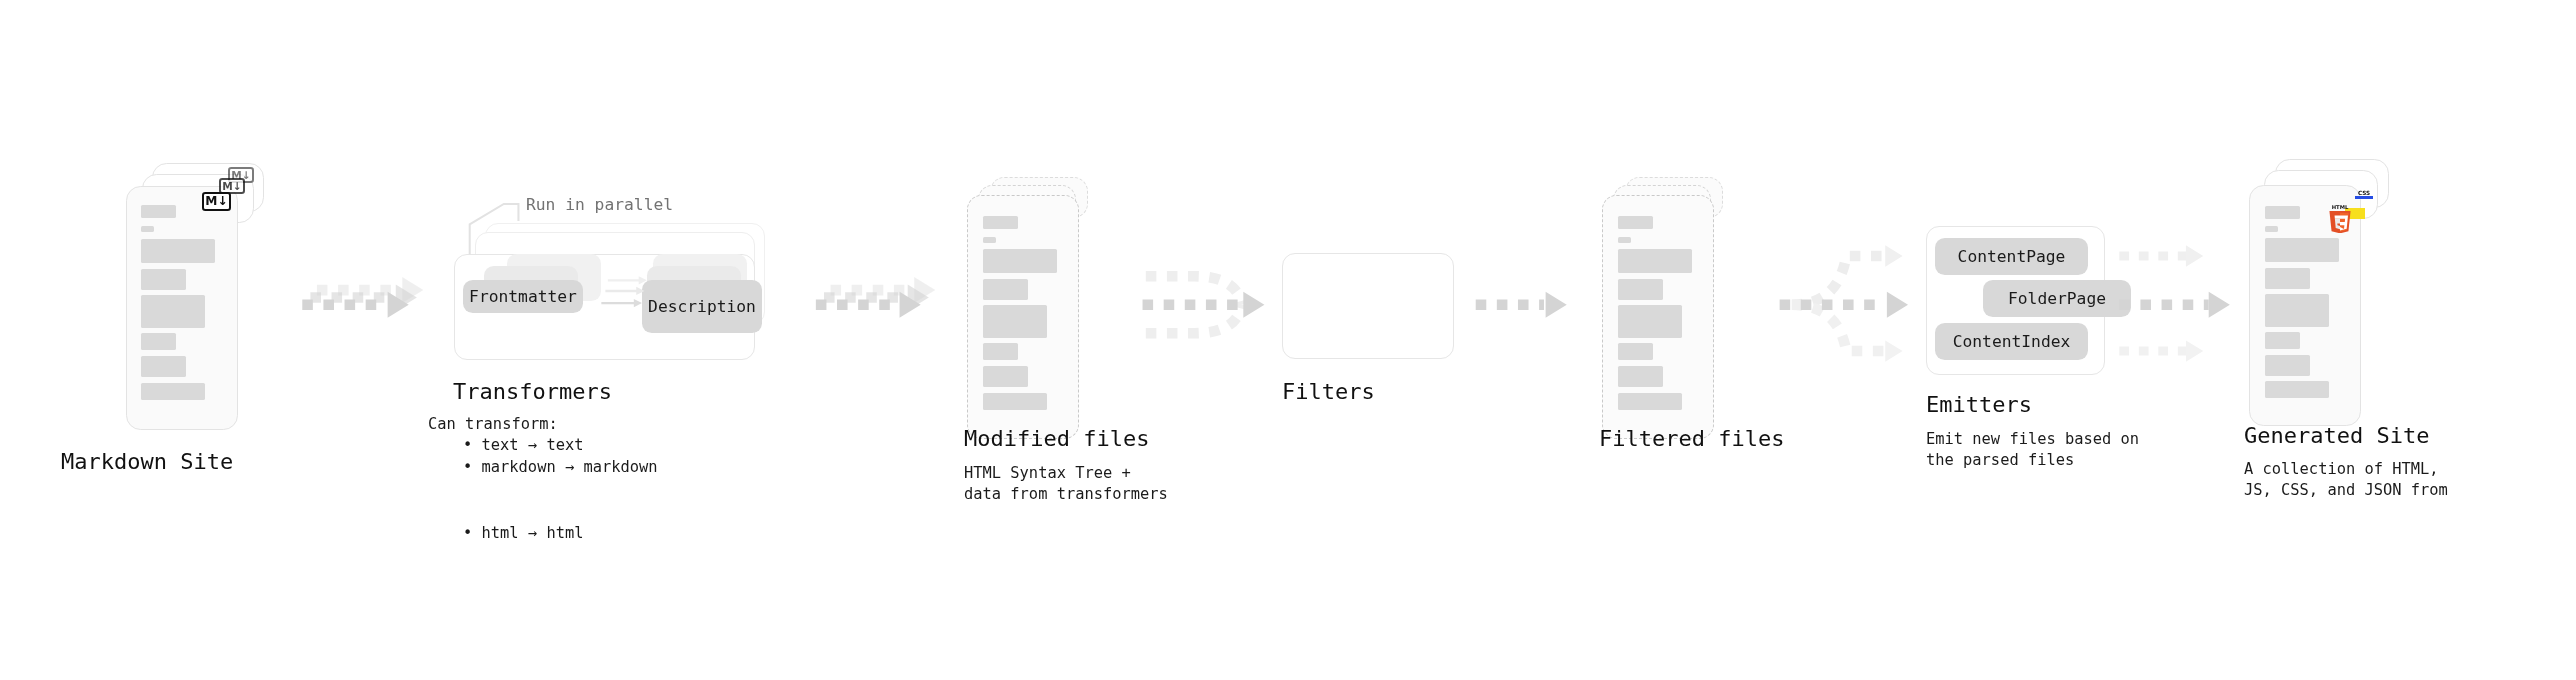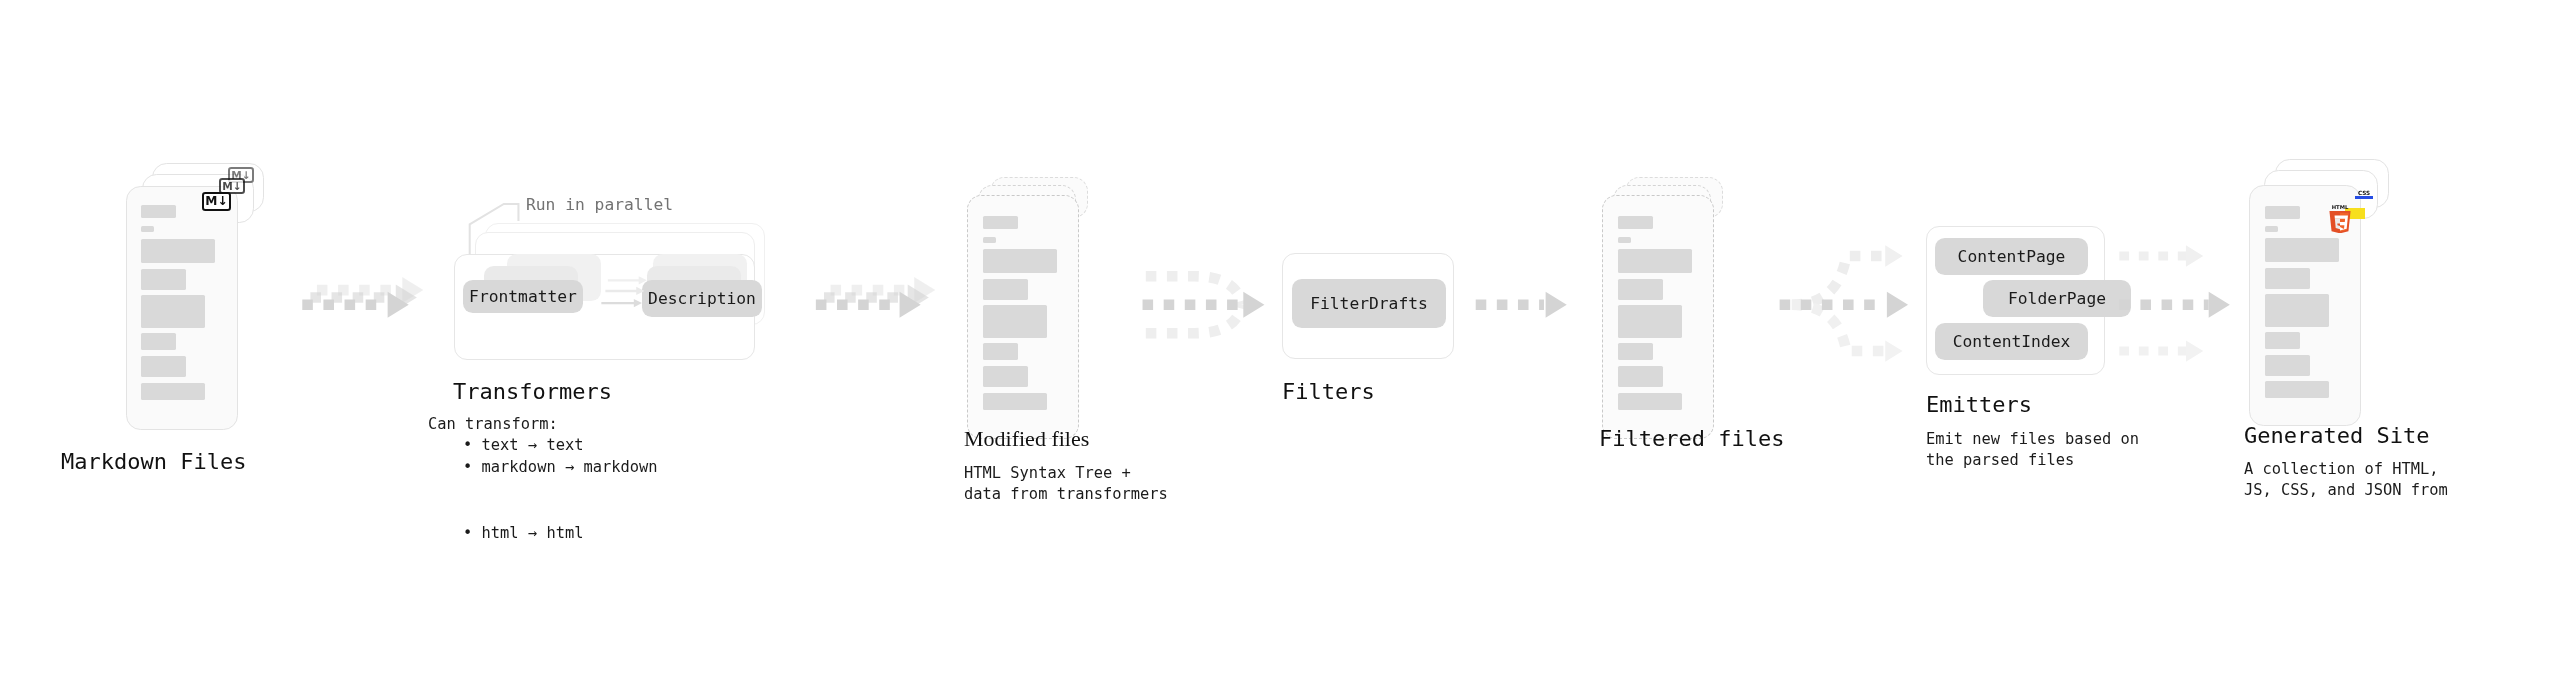--- a/index.html
+++ b/index.html
@@ -105,37 +105,37 @@
     <div class="mdbadge" style="left:102px;top:4.1px;width:26px;height:16.3px;font-size:10.6px;opacity:.55;">
       <span>M↓</span>
     </div>
     <div class="mdbadge" style="left:93px;top:14.6px;width:26px;height:16.3px;font-size:10.6px;opacity:.75;">
       <span>M↓</span>
     </div>
     <div class="mdbadge" style="left:76px;top:29px;width:29px;height:18.7px;font-size:12.2px;">
       <span>M↓</span>
     </div>
   </div>
-  <div class="title" style="left:61px;top:449px;">Markdown Files</div>
+  <div class="title" style="left:61px;top:449px;">Markdown Site</div>
 
   <div class="note-parallel" style="left:526px;top:195px;">Run in parallel</div>
 
   <div class="outerbox" style="left:485px;top:223px;width:280px;height:102px;border-color:#f0f0f0;"></div>
   <div class="outerbox" style="left:475px;top:232px;width:280px;height:102px;border-color:#eeeeee;"></div>
   <div class="outerbox" style="left:454px;top:254px;width:301px;height:106px;border-color:#e6e6e6;"></div>
 
   <div class="chip l3" style="left:507px;top:254px;width:94px;height:47px;"></div>
   <div class="chip l2" style="left:484px;top:266px;width:94px;height:47px;"></div>
   <div class="chip" style="left:463px;top:280px;width:120px;height:33px;">
     <span>Frontmatter</span>
   </div>
 
   <div class="chip l3" style="left:653px;top:254px;width:94px;height:47px;"></div>
   <div class="chip l2" style="left:647px;top:266px;width:94px;height:47px;"></div>
-  <div class="chip" style="left:642px;top:280px;width:120px;height:37px;">
+  <div class="chip" style="left:642px;top:280px;width:120px;height:53px;">
     <span>Description</span>
   </div>
 
   <div class="title" style="left:453px;top:379px;">Transformers</div>
   <div class="sub" style="left:428px;top:414px;">Can transform:</div>
   <div class="sub" style="left:463px;top:435px;">• text → text</div>
   <div class="sub" style="left:463px;top:457px;">• markdown → markdown</div>
   <div class="sub" style="left:463px;top:479px;margin-top:44px;">• html → html</div>
 
   <div class="filegroup" style="left:967px;top:177px;width:187px;height:260px;">
@@ -145,28 +145,25 @@
       <div class="skel" style="left:15.4px;top:20.3px;width:35px;height:13px;"></div>
       <div class="skel" style="left:15.4px;top:41px;width:13px;height:5.7px;"></div>
       <div class="skel" style="left:15.4px;top:53px;width:74px;height:23.6px;"></div>
       <div class="skel" style="left:15.4px;top:83px;width:45px;height:21px;"></div>
       <div class="skel" style="left:15.4px;top:109px;width:64px;height:32.5px;"></div>
       <div class="skel" style="left:15.4px;top:147px;width:35px;height:17px;"></div>
       <div class="skel" style="left:15.4px;top:170px;width:45px;height:21px;"></div>
       <div class="skel" style="left:15.4px;top:197px;width:64px;height:17px;"></div>
     </div>
   </div>
-  <div class="title" style="left:964px;top:426px;font-family:Liberation Serif, serif;">Modified files</div>
+  <div class="title" style="left:964px;top:426px;">Modified files</div>
   <div class="sub" style="left:964px;top:463px;">HTML Syntax Tree +
 data from transformers</div>
 
   <div class="outerbox" style="left:1282px;top:253px;width:172px;height:106px;"></div>
-  <div class="chip" style="left:1292px;top:279px;width:154px;height:49px;">
-    <span>FilterDrafts</span>
-  </div>
   <div class="title" style="left:1282px;top:379px;">Filters</div>
 
   <div class="filegroup" style="left:1602px;top:177px;width:187px;height:260px;">
     <div class="card dashed" style="left:23px;top:0px;width:98px;height:41px;border-color:#dcdcdc;"></div>
     <div class="card dashed" style="left:11.4px;top:8.1px;width:98px;height:41px;border-color:#d4d4d4;"></div>
     <div class="card dashed" style="left:0px;top:18px;width:112px;height:244px;">
       <div class="skel" style="left:15.4px;top:20.3px;width:35px;height:13px;"></div>
       <div class="skel" style="left:15.4px;top:41px;width:13px;height:5.7px;"></div>
       <div class="skel" style="left:15.4px;top:53px;width:74px;height:23.6px;"></div>
       <div class="skel" style="left:15.4px;top:83px;width:45px;height:21px;"></div>

